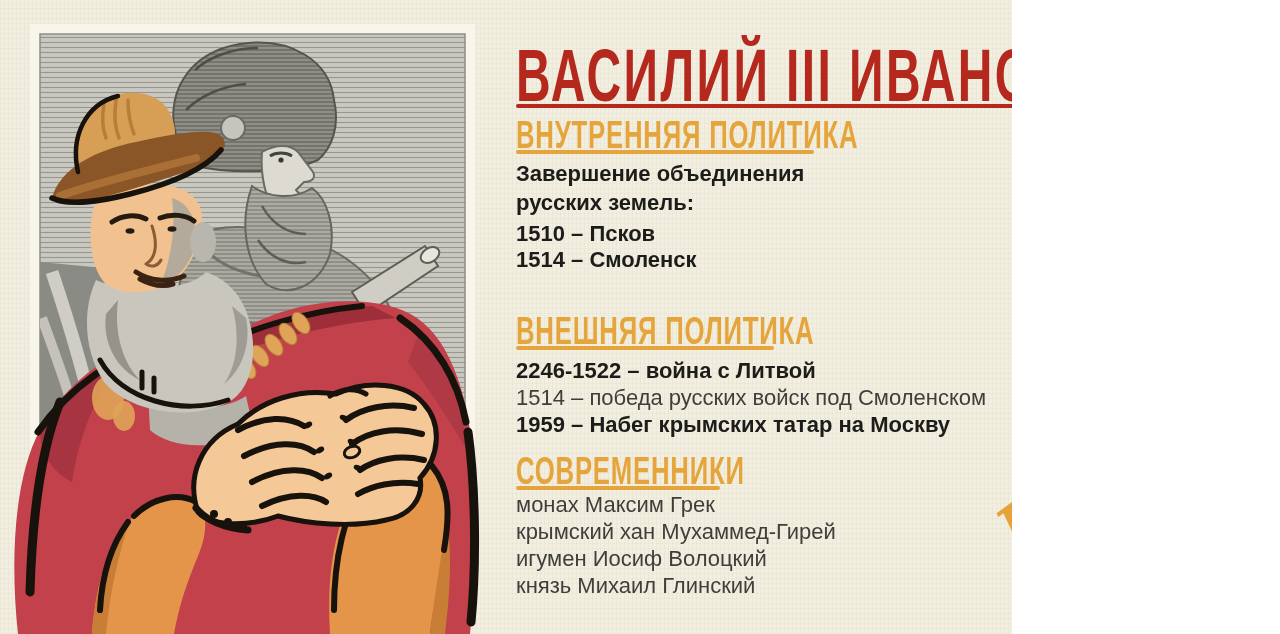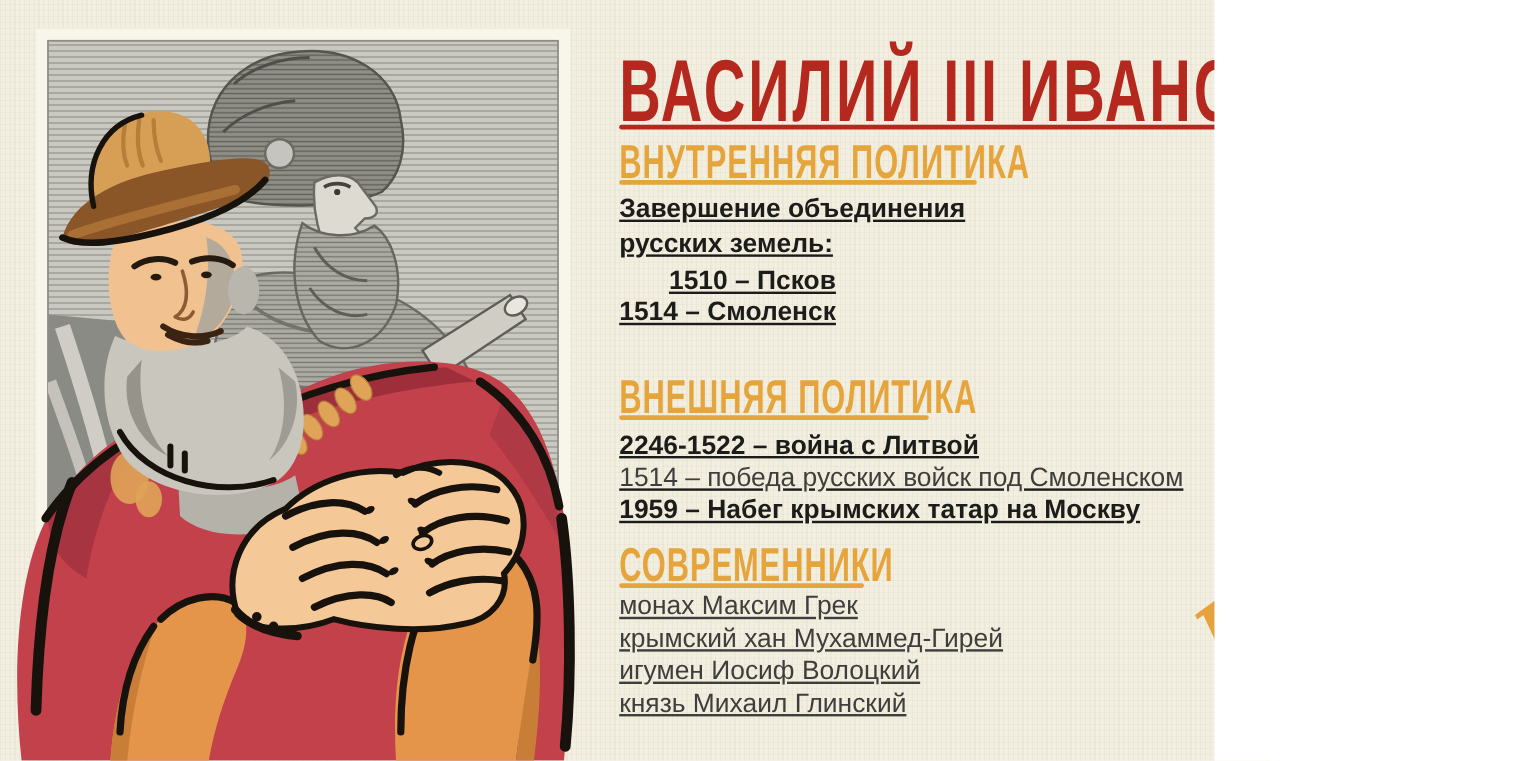--- a/index.html
+++ b/index.html
@@ -53,23 +53,23 @@
     font-size:33px;color:#E6A53C;
     letter-spacing:1px;
     transform:scale(0.78,1.20);
   }
   .h1{top:112px}.h2{top:308px}.h3{top:448px}
   .h-underline{position:absolute;left:516px;height:4px;background:#E6A53C;border-radius:2px;}
   .u1{top:150px;width:298px}
   .u2{top:346px;width:258px}
   .u3{top:486px;width:204px}
 
-  .txt{position:absolute;left:516px;color:#1C1C1A;font-size:22px;text-decoration:underline;}
+  .txt{position:absolute;left:516px;color:#1C1C1A;font-size:22px;}
   .intro{top:159px;width:330px;font-weight:bold;line-height:29px;}
-  .list1{top:221px;line-height:26px;font-weight:bold;text-align:right;}
+  .list1{top:221px;line-height:26px;font-weight:bold;}
   .list2{top:357px;line-height:27px;}
   .list3{top:491px;line-height:27px;color:#3E3E3C;}
   .li.bold{font-weight:bold;color:#1C1C1A;}
   .li.reg{font-weight:normal;color:#3E3E3C;}
 
   .hw{
     position:absolute;color:#E8A23C;
     font-family:"DejaVu Serif", serif;font-style:italic;font-weight:bold;
     line-height:1;white-space:nowrap;
   }

